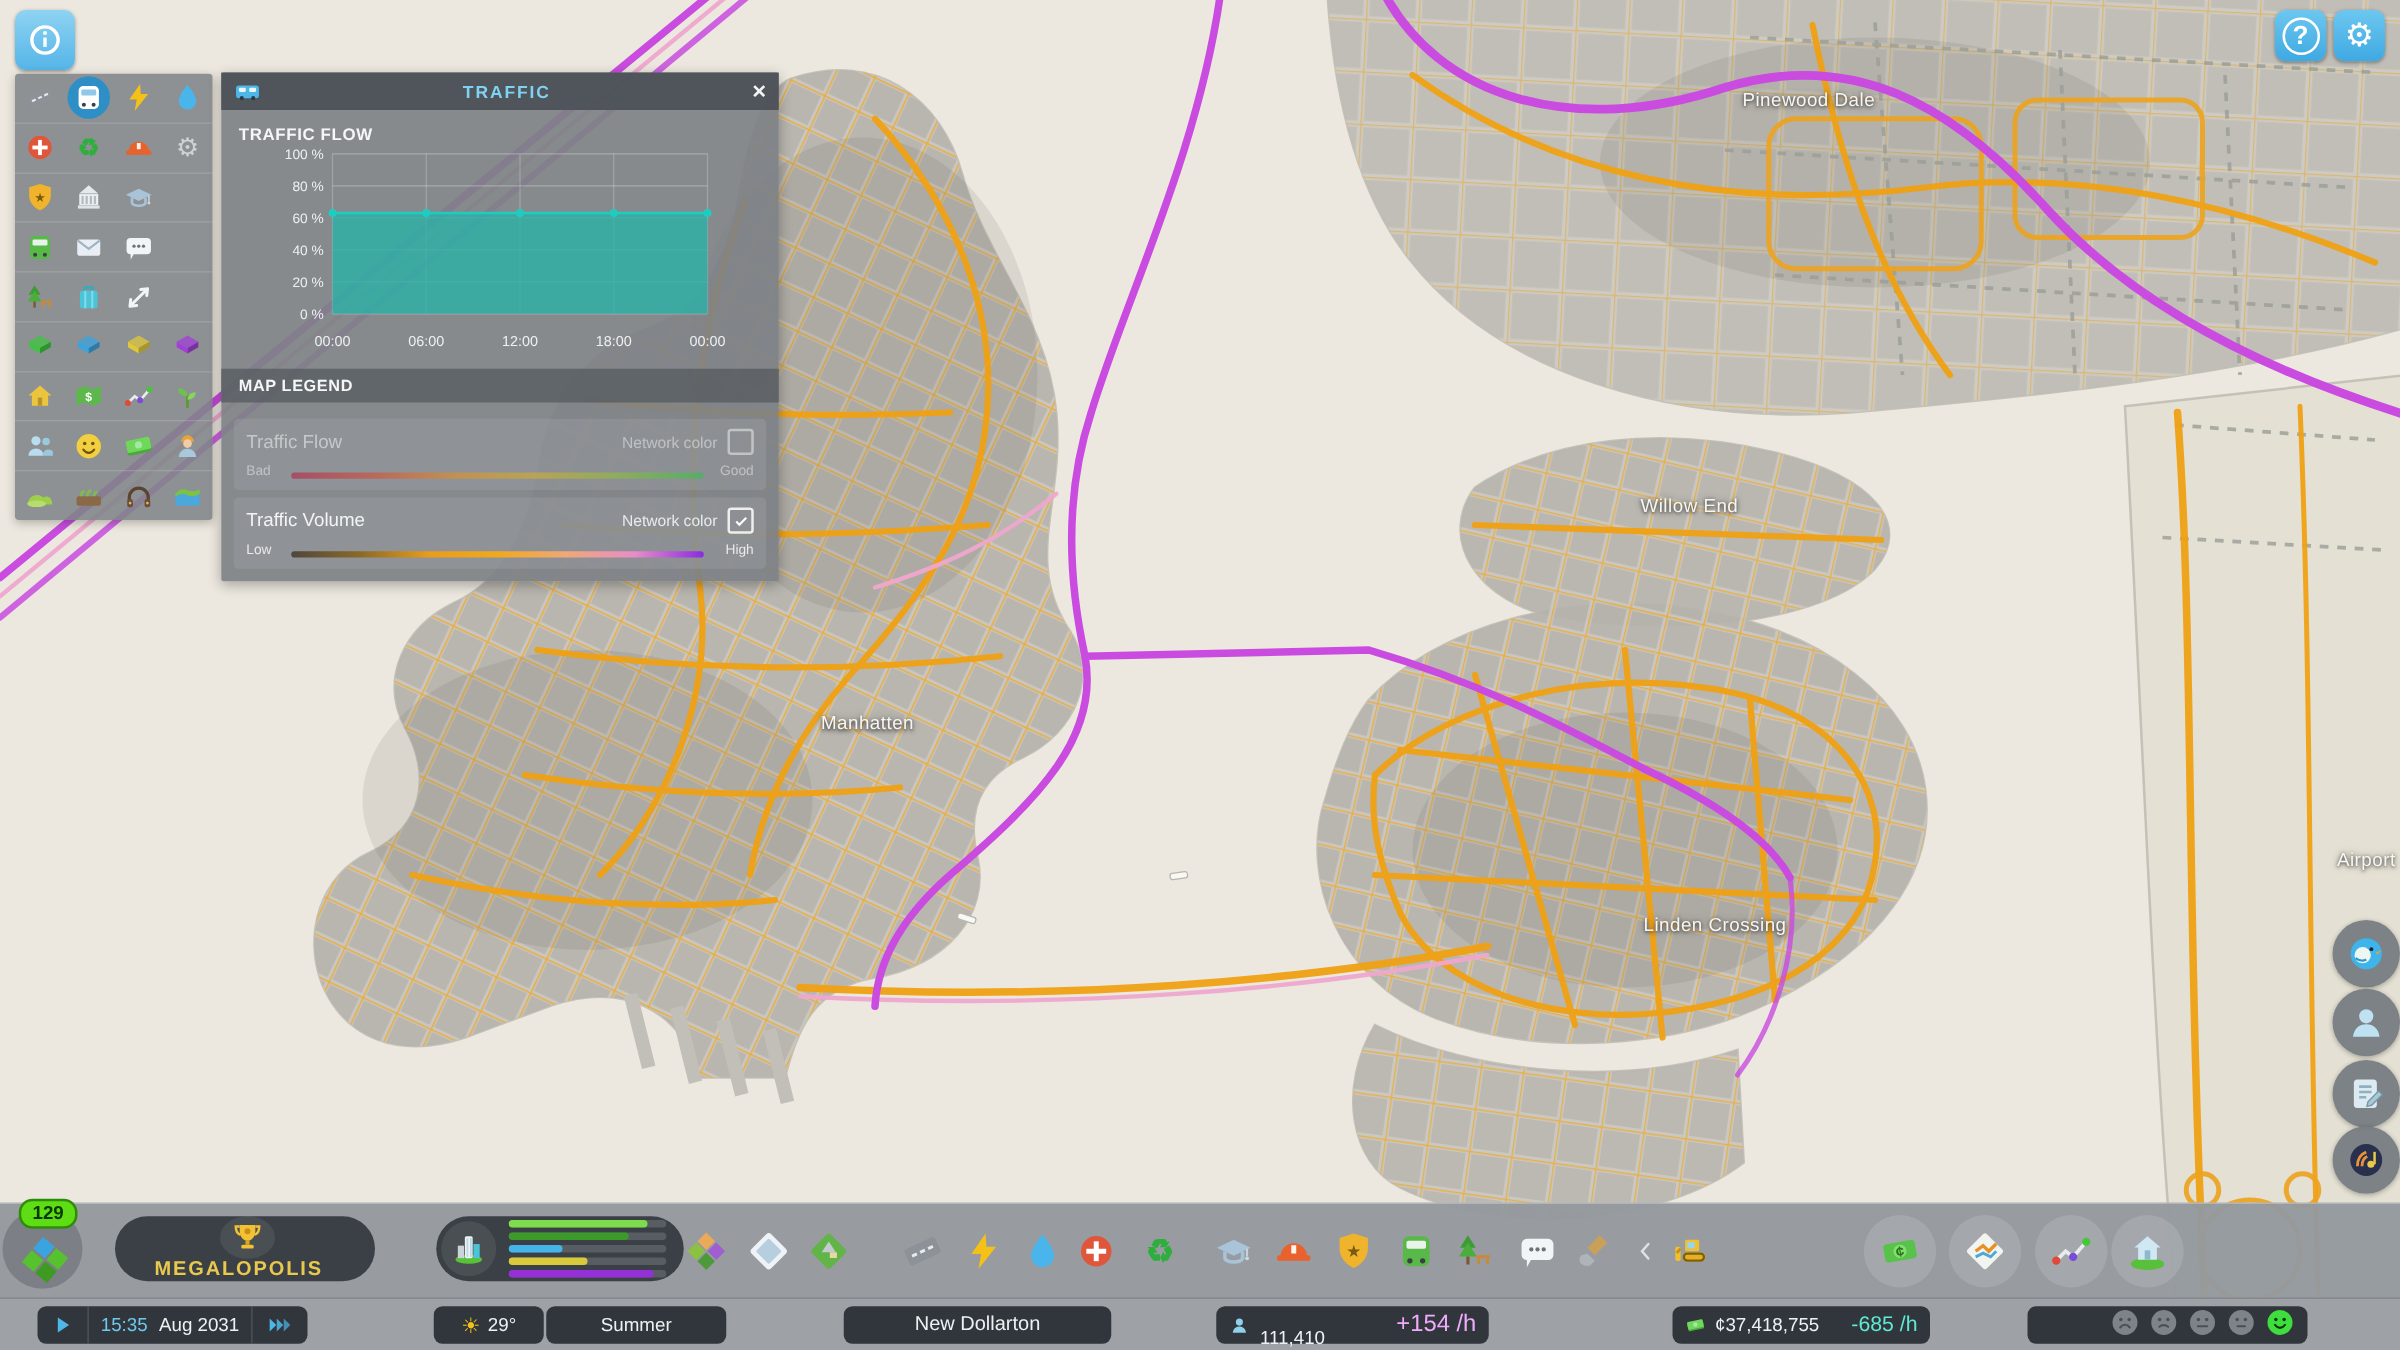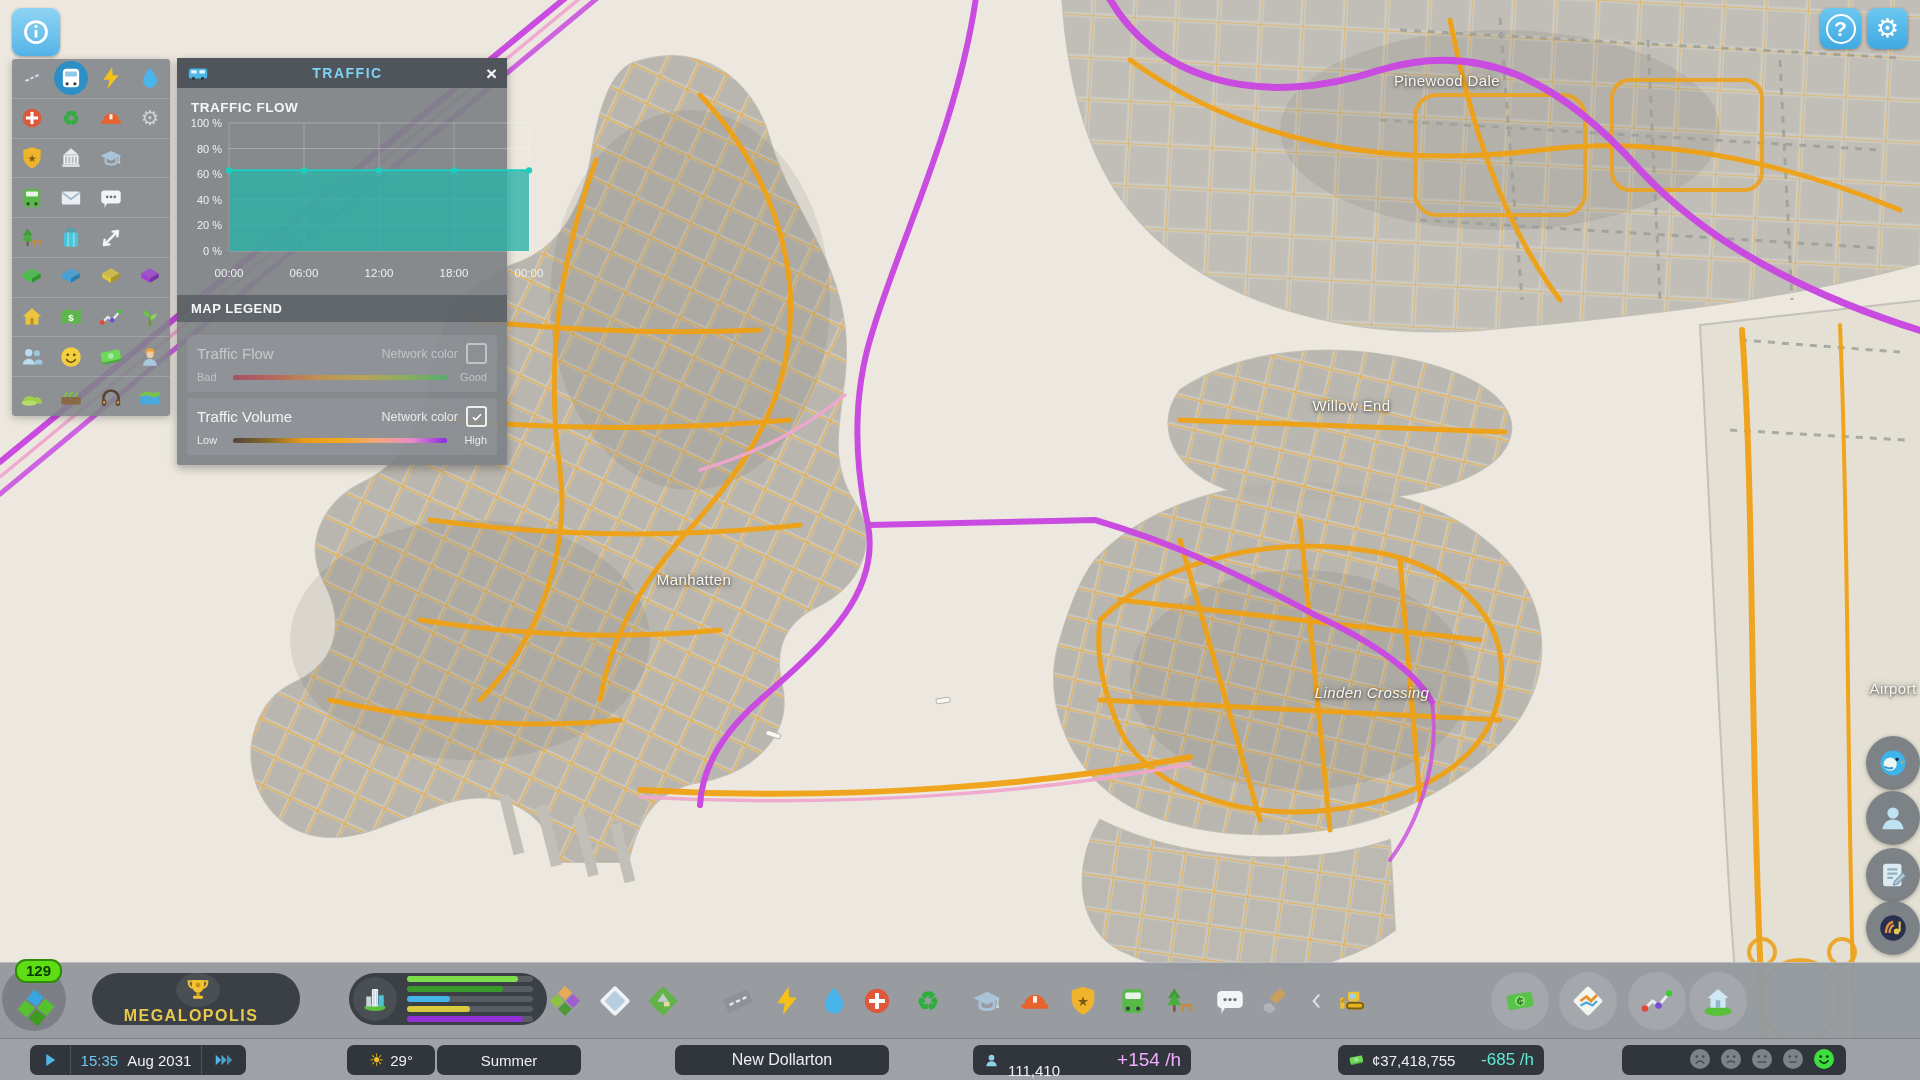--- a/index.html
+++ b/index.html
@@ -27,37 +27,37 @@
   #infoview-panel{position:absolute;left:12px;top:59px;width:158px;height:357px;
                   background:rgba(128,132,137,.88);border-radius:3px;display:flex;flex-direction:column;
                   box-shadow:0 2px 8px rgba(0,0,0,.25);}
   .iv-row{flex:1;display:flex;border-bottom:1px solid rgba(255,255,255,.16);}
   .iv-row:last-child{border-bottom:none;}
   .iv-cell{width:39.5px;display:flex;align-items:center;justify-content:center;position:relative;cursor:pointer;}
   .iv-sel{position:absolute;width:34px;height:34px;border-radius:50%;background:#2d8fc6;}
   .iv-cell svg{position:relative;}
 
   
-  #traffic-panel{position:absolute;left:177px;top:58px;width:330px;background:rgba(125,129,134,.92);
+  #traffic-panel{position:absolute;left:177px;top:58px;width:446px;background:rgba(125,129,134,.92);
                  box-shadow:0 3px 10px rgba(0,0,0,.3);border-radius:2px;}
   #tp-header{height:30px;background:rgba(78,82,88,.96);display:flex;align-items:center;padding:0 10px;}
   #tp-title{flex:1;text-align:center;color:#7fd2f2;font-size:14px;font-weight:bold;letter-spacing:1.5px;}
   #tp-close{color:#f2f4f6;font-size:19px;font-weight:bold;cursor:pointer;line-height:1;}
   #tp-flow-title{color:#f4f6f8;font-size:13.5px;font-weight:bold;letter-spacing:.5px;margin:12px 14px 2px;}
   #flow-chart{display:block;margin:0 auto;}
   #tp-legend-header{margin-top:6px;height:27px;background:rgba(88,92,98,.8);display:flex;align-items:center;
                     padding:0 14px;color:#f4f6f8;font-size:13px;font-weight:bold;letter-spacing:.5px;}
   #tp-legend-rows{padding:7px 10px 10px;}
   .lg-row{background:rgba(170,173,178,.28);border-radius:4px;padding:8px 10px 9px;margin-top:6px;}
   .lg-top{display:flex;align-items:center;}
   .lg-label{flex:1;color:#f2f4f6;font-size:15px;}
   .lg-net{color:#e8eaec;font-size:12.5px;margin-right:8px;}
   .lg-check{width:17px;height:17px;border:2px solid rgba(255,255,255,.85);border-radius:3px;
             display:flex;align-items:center;justify-content:center;cursor:pointer;}
-  .lg-grad-line{display:flex;align-items:center;margin-top:7px;}
+  .lg-grad-line{display:flex;align-items:flex-end;margin-top:7px;}
   .lg-side{color:rgba(255,255,255,.8);font-size:11px;width:30px;}
   .lg-side.right{text-align:right;width:34px;}
   .lg-bar{flex:1;height:5px;border-radius:3px;margin:0 6px;}
   .lg-dim .lg-label,.lg-dim .lg-net,.lg-dim .lg-side,.lg-dim .lg-bar,.lg-dim .lg-check{opacity:.55;}
 
   
   .side-btn{position:absolute;left:1866px;width:54px;height:54px;border-radius:50%;
             background:rgba(116,121,127,.92);display:flex;align-items:center;justify-content:center;
             cursor:pointer;box-shadow:0 1px 4px rgba(0,0,0,.3);}
 
@@ -228,21 +228,21 @@
     <g fill="#f8f8f4" stroke="#b8b5ae" stroke-width="1">
       <rect x="766" y="732" width="15" height="5" rx="2" transform="rotate(18 773 734)"></rect>
       <rect x="936" y="698" width="14" height="5" rx="2" transform="rotate(-8 943 700)"></rect>
     </g>
   </svg>
 
   <div id="map-labels">
       <div class="map-label" style="left: 1447px; top: 80px;">Pinewood Dale</div>
       <div class="map-label" style="left: 1335px; top: 405px; padding-left: 33px;">Willow End</div>
       <div class="map-label" style="left: 694px; top: 579px;">Manhatten</div>
-      <div class="map-label" style="left: 1372px; top: 692px; font-style: italic;">Linden Crossing</div>
+      <div class="map-label" style="left: 1372px; top: 740px;">Linden Crossing</div>
       <div class="map-label" style="left: 1893px; top: 688px;">Airport</div>
     </div>
 
   <div class="sq-btn" id="info-btn">
     <svg viewBox="0 0 24 24" width="30" height="30">
       <circle cx="12" cy="12" r="8.4" fill="none" stroke="#fff" stroke-width="2.2"></circle>
       <rect x="10.9" y="10.4" width="2.2" height="6" fill="#fff"></rect>
         <circle cx="12" cy="7.5" r="1.3" fill="#fff"></circle>
     </svg>
   </div>

